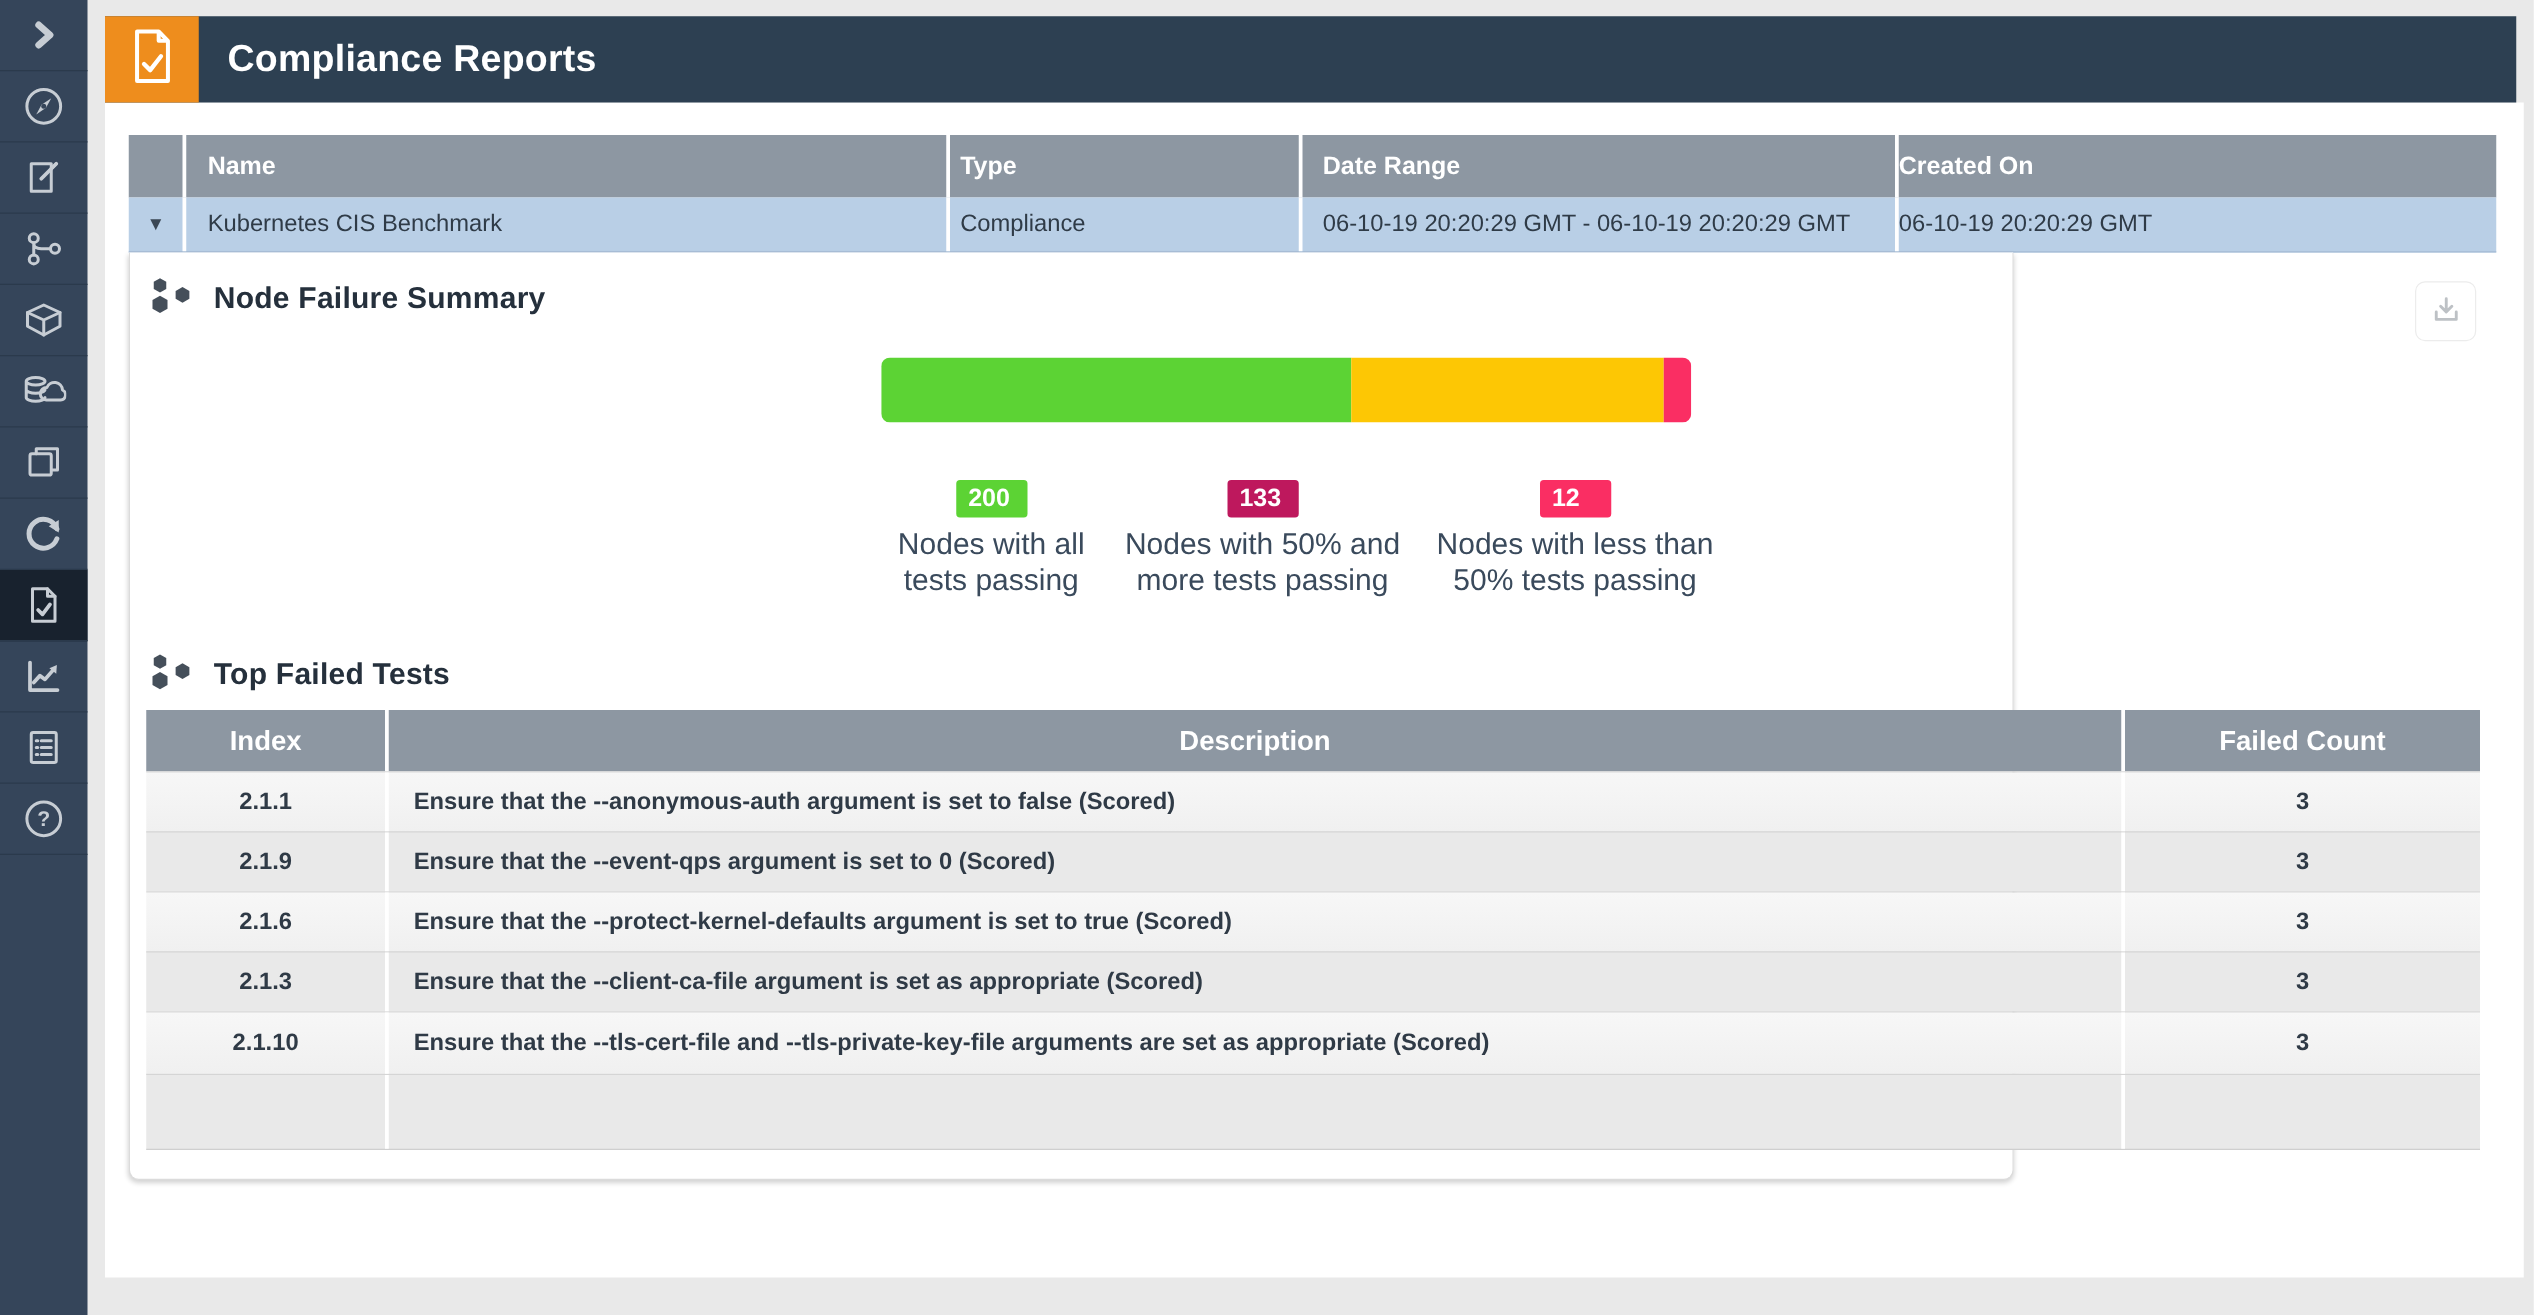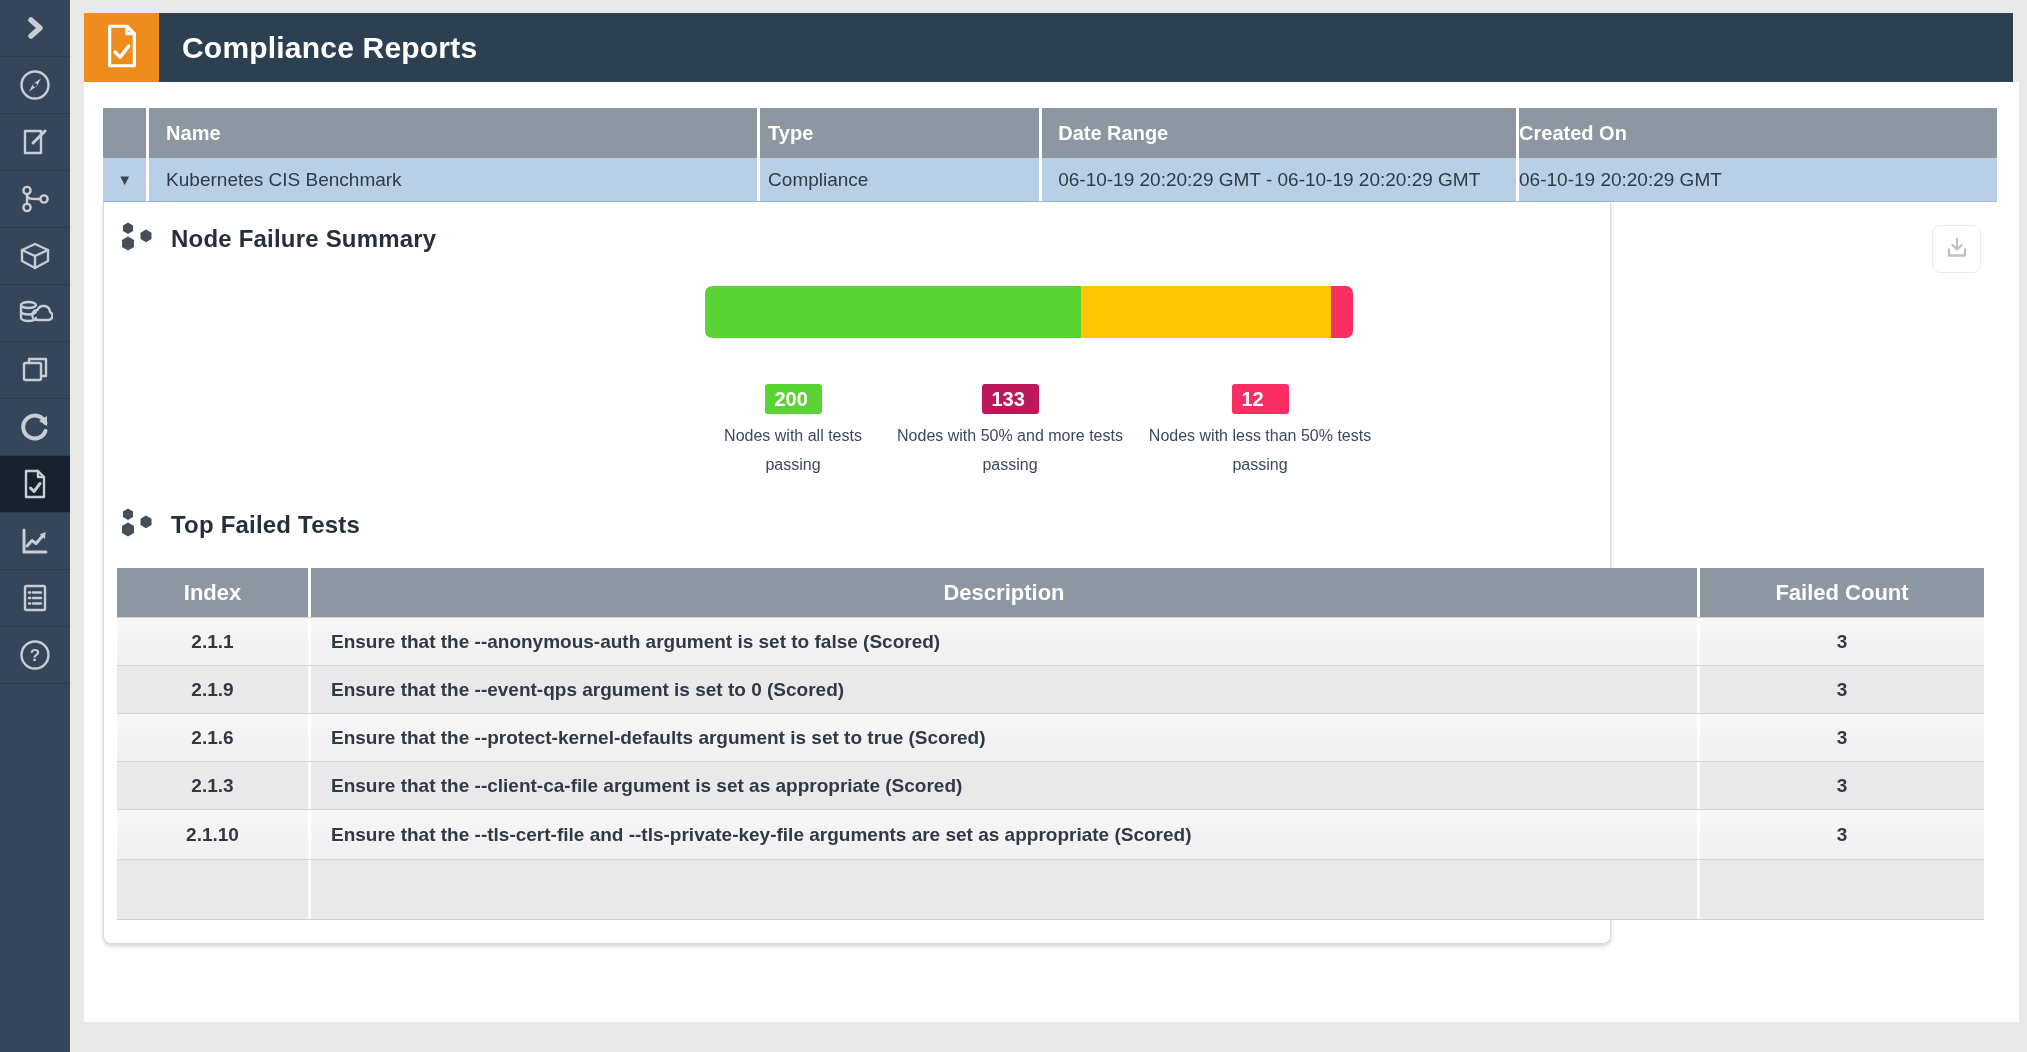--- a/index.html
+++ b/index.html
@@ -75,21 +75,21 @@
 
   
   .legend-item { position:absolute; top:182px; transform:translateX(-50%); display:flex; flex-direction:column; align-items:center; }
   .legend-item.li-1 { left:689px;  width:170px; }
   .legend-item.li-2 { left:906px;  width:262px; }
   .legend-item.li-3 { left:1156px; width:246px; }
   .legend-badge {
     min-width:57px; height:30px; line-height:30px; padding:0 10px; border-radius:3px;
     color:#FFFFFF; font-size:20px; font-weight:bold; margin-bottom:7px;
   }
-  .legend-label { font-size:16px; line-height:29px; color:#3A4A5C; text-align:center; }
+  .legend-label { font-size:24px; line-height:29px; color:#3A4A5C; text-align:center; }
 
   
   .tft-table { position:absolute; left:13px; top:366px; width:1867px; font-size:19px; }
   .tft-row { display:flex; width:100%; }
   .tft-head { background:#8D97A2; height:49px; }
   .tft-head .tft-cell { color:#FFFFFF; font-weight:bold; font-size:22px; justify-content:center; }
   .tft-cell { border-right:3px solid #FFFFFF; display:flex; align-items:center; }
   .tft-cell:last-child { border-right:none; }
   .t-index { width:194px; justify-content:center; }
   .t-desc  { width:1389px; padding-left:20px; }
@@ -279,21 +279,21 @@
     </div>
     <div class="legend-item li-2">
       <div class="legend-badge" style="background: #be185d;">133</div>
       <div class="legend-label">Nodes with 50% and more tests passing</div>
     </div>
     <div class="legend-item li-3">
       <div class="legend-badge" style="background: rgb(250, 46, 99);">12</div>
       <div class="legend-label">Nodes with less than 50% tests passing</div>
     </div>
 
-    <div class="section-head" style="left:14px; top:303px;">
+    <div class="section-head" style="left:14px; top:318px;">
       <span>
         <svg width="37" height="35" viewBox="0 0 37 35" class="hexicon">
           <polygon points="10,3.5 15,6.4 15,12.1 10,15 5,12.1 5,6.4"></polygon>
           <polygon points="10,17.5 16,21 16,27.9 10,31.4 4,27.9 4,21"></polygon>
           <polygon points="28,10.5 33.5,13.7 33.5,20 28,23.2 22.5,20 22.5,13.7"></polygon>
         </svg>
       </span>
       <span class="section-title">Top Failed Tests</span>
     </div>
 

